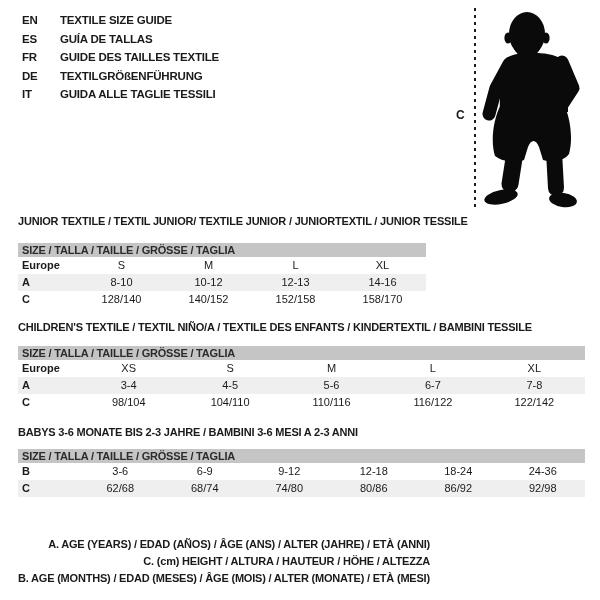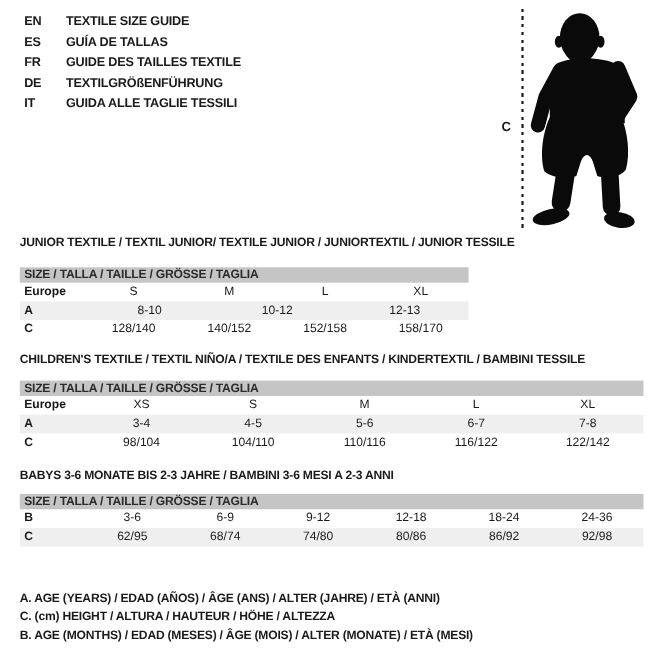--- a/index.html
+++ b/index.html
@@ -40,21 +40,21 @@
 
   .t-header{height:14px;line-height:14px;background:#c5c5c5;
     font-size:11px;font-weight:700;letter-spacing:-0.2px;
     padding-left:4px;color:#2b2b2b;box-sizing:border-box;}
   .t-row{display:flex;height:17px;line-height:17px;font-size:11px;}
   .t-row.shaded{background:#efefef;}
   .t-label{width:60px;padding-left:4px;box-sizing:border-box;text-align:left;font-weight:bold;}
   .t-cell{flex:1;text-align:center;}
 
   
-  .footnotes{position:absolute;left:18px;top:536px;}
+  .footnotes{position:absolute;left:18px;top:536px;text-align:right;}
   .footnote{font-size:11px;font-weight:700;line-height:17px;
     letter-spacing:-0.2px;white-space:nowrap;}
 </style>
 </head>
 <body>
 
 <div class="page">
 
   <div class="langs">
     <div class="lang-row">
@@ -119,20 +119,21 @@
             <div class="t-cell">S</div>
             <div class="t-cell">M</div>
             <div class="t-cell">L</div>
             <div class="t-cell">XL</div>
           </div>
           <div class="t-row shaded">
             <div class="t-label">A</div>
             <div class="t-cell">8-10</div>
             <div class="t-cell">10-12</div>
             <div class="t-cell">12-13</div>
+            <div class="t-cell">14-16</div>
           </div>
           <div class="t-row">
             <div class="t-label">C</div>
             <div class="t-cell">128/140</div>
             <div class="t-cell">140/152</div>
             <div class="t-cell">152/158</div>
             <div class="t-cell">158/170</div>
           </div>
         </div>
     </div>
@@ -180,21 +181,21 @@
             <div class="t-label">B</div>
             <div class="t-cell">3-6</div>
             <div class="t-cell">6-9</div>
             <div class="t-cell">9-12</div>
             <div class="t-cell">12-18</div>
             <div class="t-cell">18-24</div>
             <div class="t-cell">24-36</div>
           </div>
           <div class="t-row shaded">
             <div class="t-label">C</div>
-            <div class="t-cell">62/95</div>
+            <div class="t-cell">62/68</div>
             <div class="t-cell">68/74</div>
             <div class="t-cell">74/80</div>
             <div class="t-cell">80/86</div>
             <div class="t-cell">86/92</div>
             <div class="t-cell">92/98</div>
           </div>
         </div>
     </div>
   </div>
 

